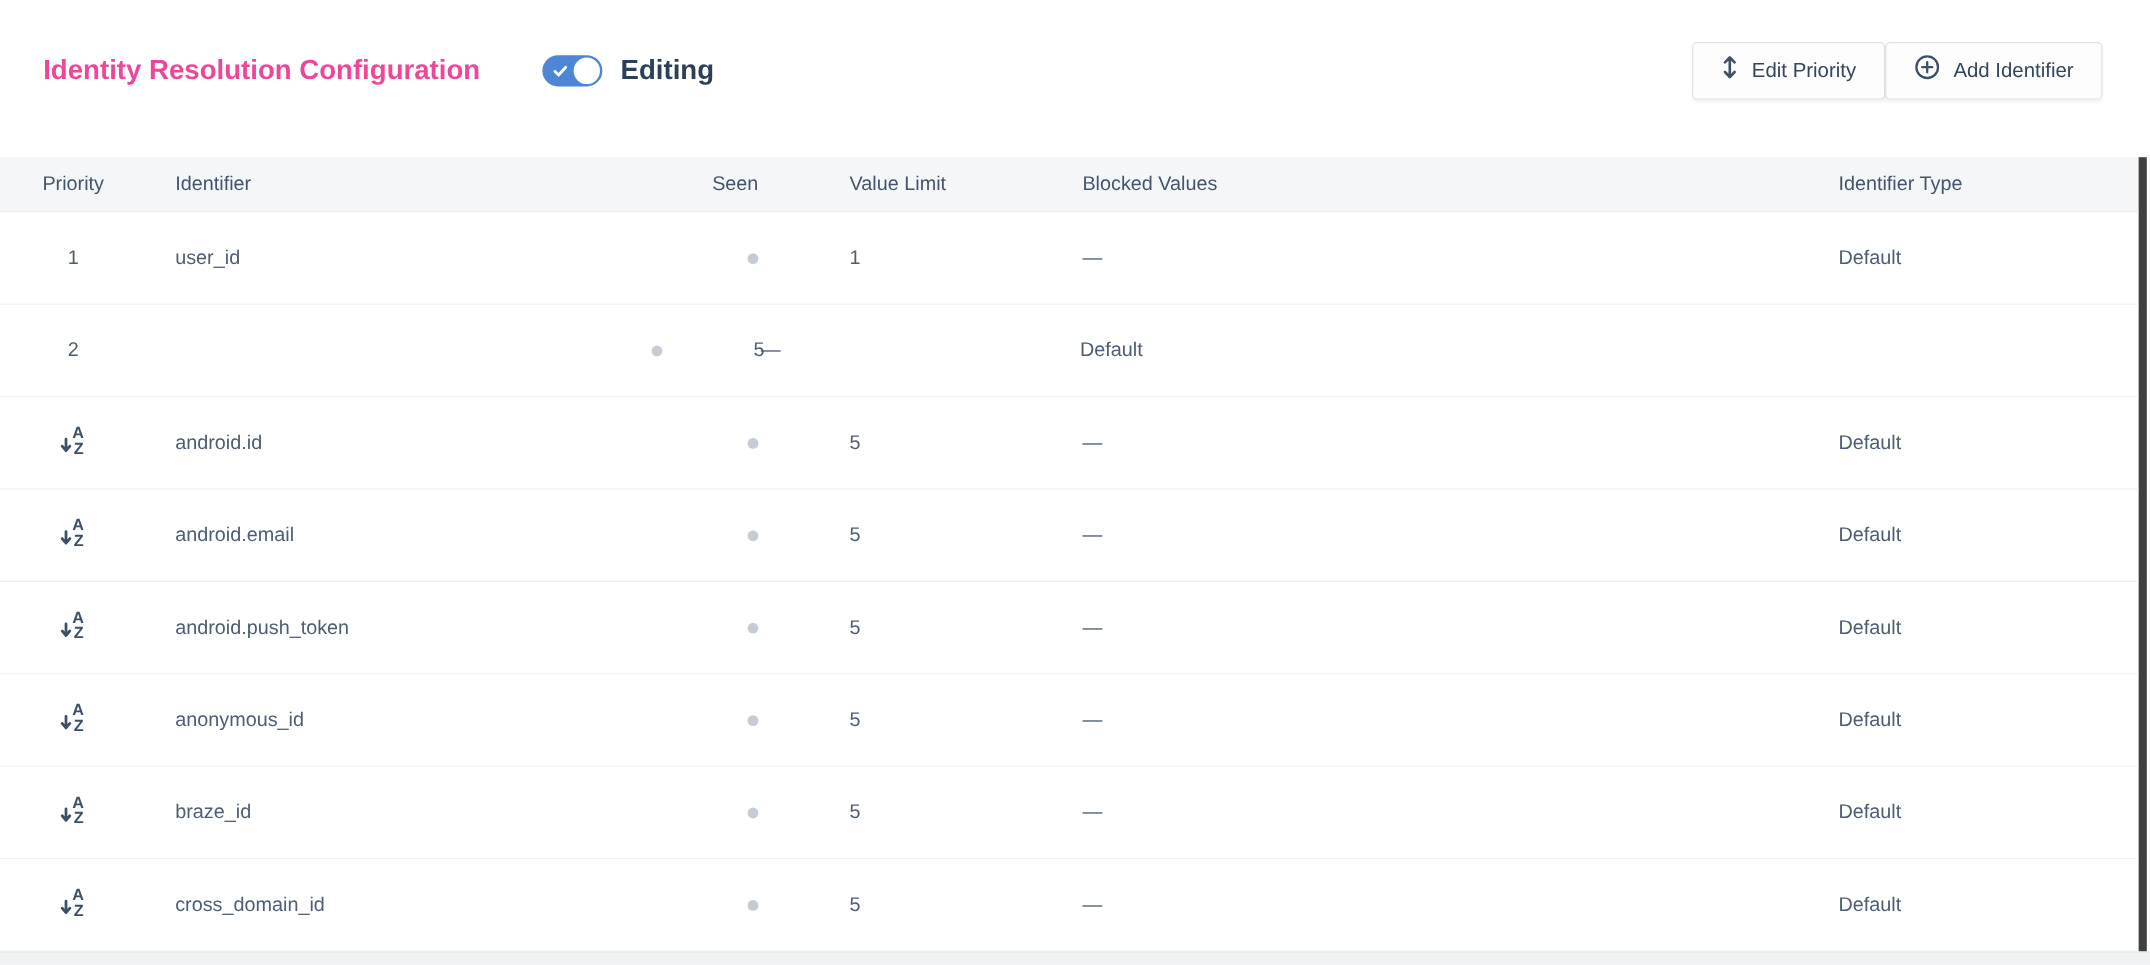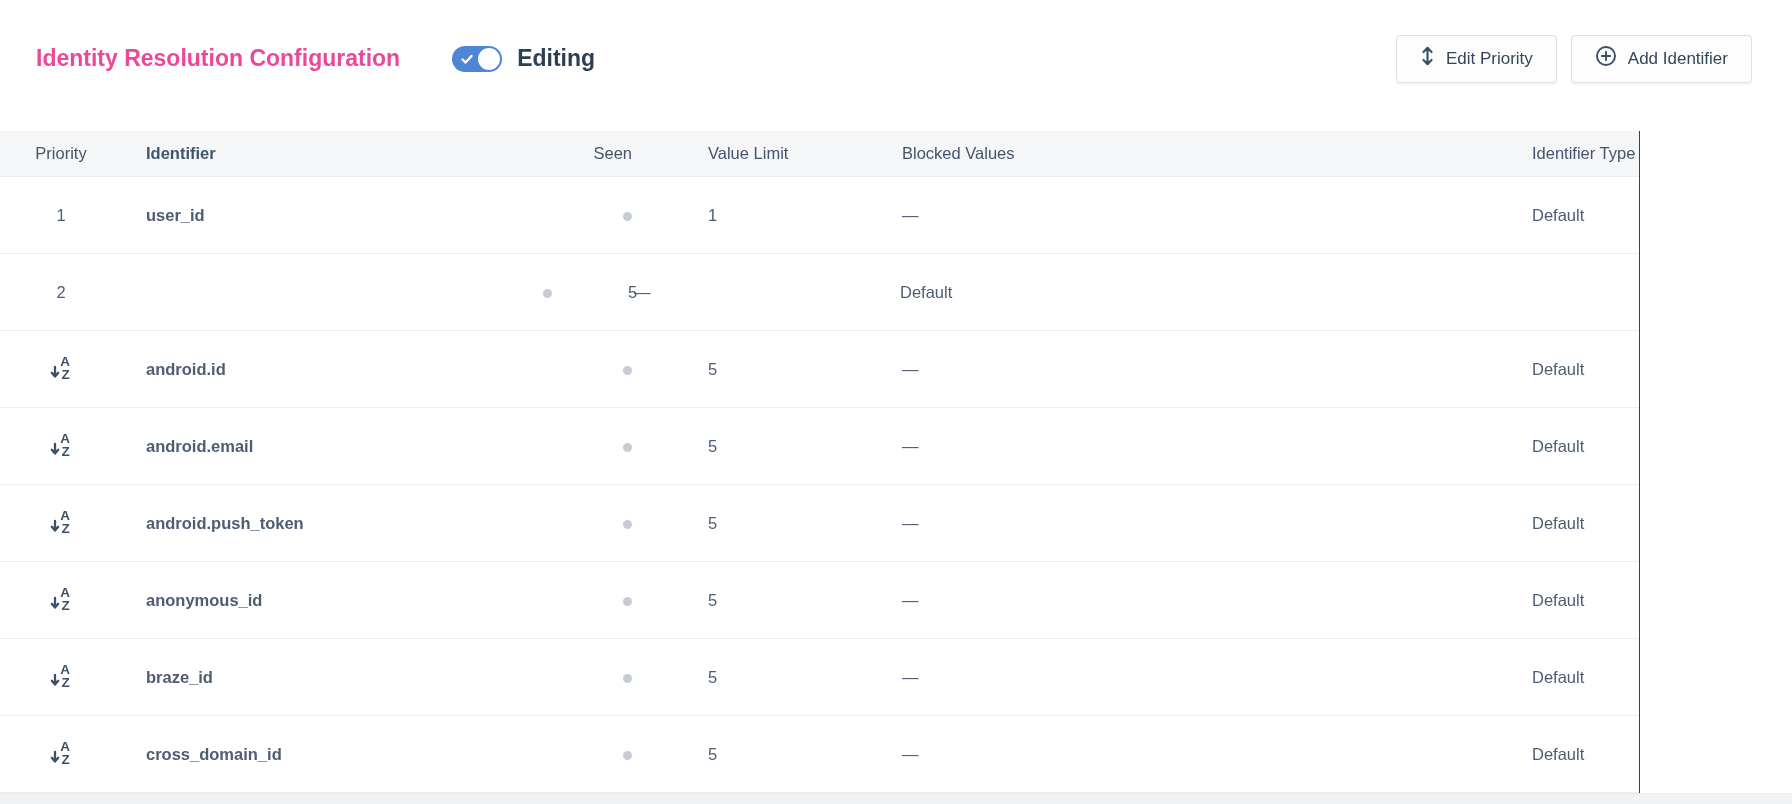--- a/index.html
+++ b/index.html
@@ -28,52 +28,52 @@
     position:absolute; left:8px; top:6px; width:14px; height:14px;
   }
   .toggle .knob {
     position:absolute; right:2px; top:2px; width:22px; height:22px;
     border-radius:50%; background:#ffffff;
   }
   .toggle-label {
     margin-left:15px; font-size:23px; font-weight:700; color:#2c3f55;
   }
   .spacer { flex:1; }
-  .btn-group { display:flex; gap:14px; }
+  .btn-group { display:flex; }
   .btn {
     display:inline-flex; align-items:center; gap:11px;
     height:48px; padding:0 23px;
     background:#fdfdfe;
     border:1px solid #dde1e6; border-radius:4px;
     box-shadow:0 2px 2px rgba(63,80,100,0.06);
     font-family:"Liberation Sans", sans-serif;
     font-size:17px; color:#33465c; cursor:pointer; white-space:nowrap;
   }
   .btn svg { flex:none; }
 
   
-  .table-wrap { width:1640px; border-right:1px solid #404040; }
+  .table-wrap { width:1789px; border-right:7px solid #404040; }
   .thead, .row {
     display:grid;
     grid-template-columns:122px 430px 80px 268px 632px 1fr;
     align-items:center;
   }
   .thead {
     height:46px; background:#f4f6f8;
     border-bottom:1px solid #e9ebee;
     font-size:16.5px; color:#44556b;
   }
   .row {
     height:77px;
     border-bottom:1px solid #edeff2;
     font-size:16.5px; color:#4d5d72;
     background:#ffffff;
   }
   .c-priority { text-align:center; }
-  .c-identifier { padding-left:24px;font-weight:bold; }
+  .c-identifier { padding-left:24px; }
   .c-seen { text-align:right; }
   .c-limit { padding-left:76px; }
   .c-blocked { padding-left:2px; }
   .c-type { }
 
   .seen-dot {
     display:inline-block; width:9px; height:9px; border-radius:50%;
     background:#c6ccd3; vertical-align:middle;
   }
   .sort-icon { display:inline-block; vertical-align:middle; cursor:pointer; }

